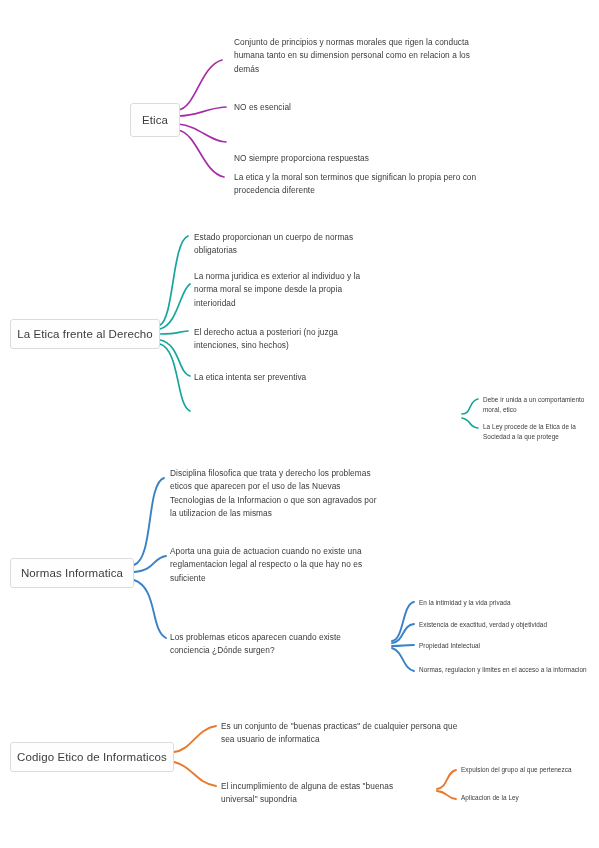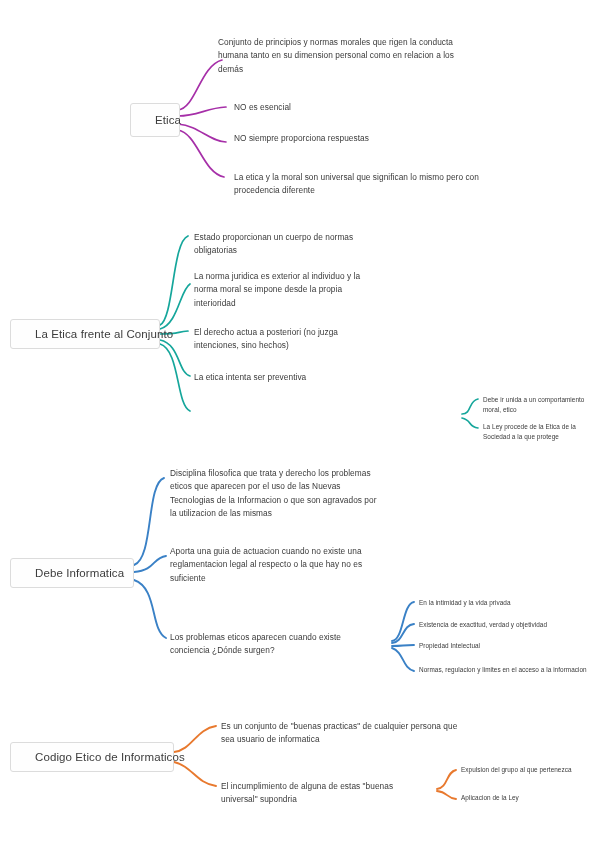--- a/index.html
+++ b/index.html
@@ -30,21 +30,21 @@
     pointer-events: none;
   }
   .node {
     position: absolute;
     box-sizing: border-box;
     background: #fefefe;
     border: 1px solid #dcdcdc;
     border-radius: 3px;
     display: flex;
     align-items: center;
-    justify-content: flex-start;
+    justify-content: center;
     padding: 7px 24px;
     font-size: 11.5px;
     color: #3c3c3c;
     letter-spacing: 0.1px;
     white-space: nowrap;
   }
   .leaf {
     position: absolute;
     box-sizing: border-box;
     font-size: 8.3px;
@@ -96,38 +96,38 @@
       <path d="M174 762 C 192 766, 196 783, 216 786"></path>
       <path d="M437 789 C 448 788, 446 772, 456 770"></path>
       <path d="M437 791 C 448 792, 446 798, 456 799"></path>
     </g>
   </svg>
 
   <div class="node" style="left:130px; top:103px; width:48px; height:34px;">
     <span>Etica</span>
   </div>
 
-  <div class="leaf" style="left:218px; top:36px; width:244px;">
+  <div class="leaf" style="left:234px; top:36px; width:244px;">
     <span>Conjunto de principios y normas morales que rigen la conducta humana tanto en su dimension personal como en relacion a los demás</span>
   </div>
 
   <div class="leaf" style="left:234px; top:101px; width:244px;">
     <span>NO es esencial</span>
   </div>
 
-  <div class="leaf" style="left:234px; top:132px; width:244px;">
+  <div class="leaf" style="left:234px; top:152px; width:244px;">
     <span>NO siempre proporciona respuestas</span>
   </div>
 
   <div class="leaf" style="left:234px; top:171px; width:246px;">
-    <span>La etica y la moral son universal que significan lo mismo pero con procedencia diferente</span>
+    <span>La etica y la moral son terminos que significan lo propia pero con procedencia diferente</span>
   </div>
 
   <div class="node" style="left:10px; top:319px; width:150px; height:30px;">
-    <span>La Etica frente al Conjunto</span>
+    <span>La Etica frente al Derecho</span>
   </div>
 
   <div class="leaf" style="left:194px; top:231px; width:190px;">
     <span>Estado proporcionan un cuerpo de normas obligatorias</span>
   </div>
 
   <div class="leaf" style="left:194px; top:270px; width:190px;">
     <span>La norma juridica es exterior al individuo y la norma moral se impone desde la propia interioridad</span>
   </div>
 
@@ -142,21 +142,21 @@
 
   <div class="leaf small" style="left:483px; top:395px; width:116px;">
     <span>Debe ir unida a un comportamiento moral, etico</span>
   </div>
 
   <div class="leaf small" style="left:483px; top:422px; width:116px;">
     <span>La Ley procede de la Etica de la Sociedad a la que protege</span>
   </div>
 
   <div class="node" style="left:10px; top:558px; width:124px; height:30px;">
-    <span>Debe Informatica</span>
+    <span>Normas Informatica</span>
   </div>
 
   <div class="leaf" style="left:170px; top:467px; width:212px;">
     <span>Disciplina filosofica que trata y derecho los problemas eticos que aparecen por el uso de las Nuevas Tecnologias de la Informacion o que son agravados por la utilizacion de las mismas</span>
   </div>
 
   <div class="leaf" style="left:170px; top:545px; width:214px;">
     <span>Aporta una guia de actuacion cuando no existe una reglamentacion legal al respecto o la que hay no es suficiente</span>
   </div>
 

